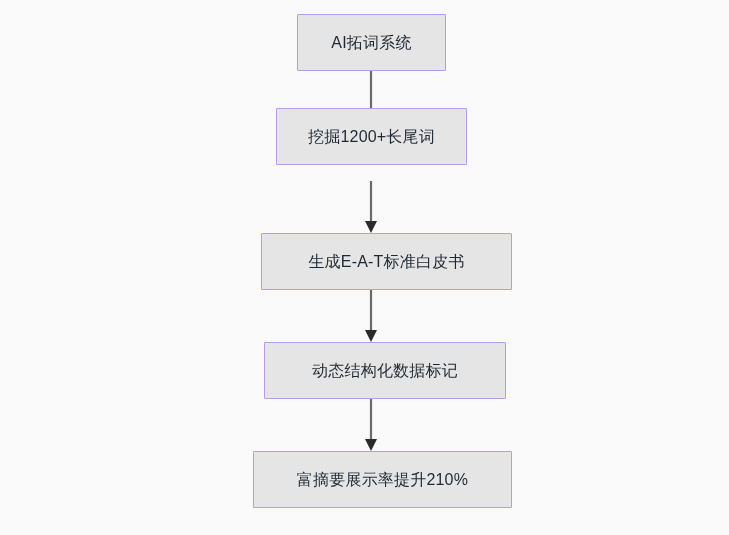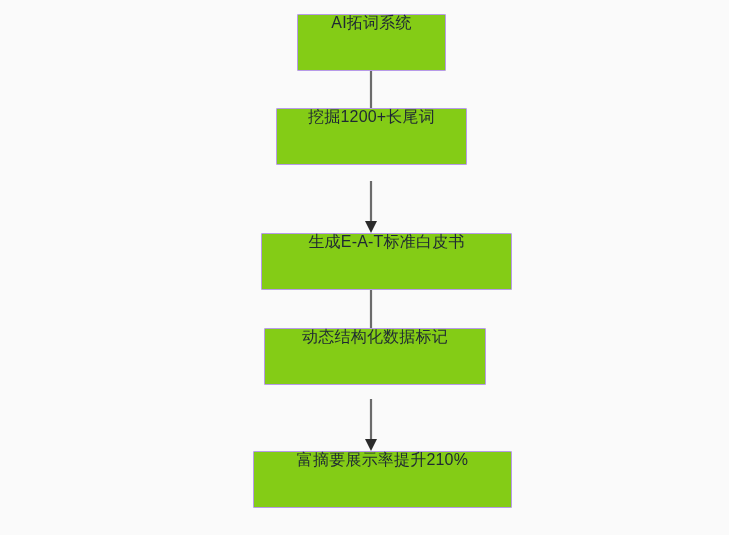--- a/index.html
+++ b/index.html
@@ -16,24 +16,25 @@
 
   #flowchart {
     position: relative;
     width: 729px;
     height: 535px;
   }
 
   .node {
     position: absolute;
     box-sizing: border-box;
-    background: #84cc16;
+    background: #e5e5e5;
     border: 1.3px solid #b79ae8;
     border-radius: 1px;
     display: flex;
+    align-items: center;
     justify-content: center;
     color: #1f2933;
     font-size: 16px;
     line-height: 1;
     letter-spacing: 0.2px;
     white-space: nowrap;
   }
 
   .edge-layer {
     position: absolute;
@@ -83,21 +84,21 @@
   </div>
 
   <div class="node" style="left:276px; top:108px; width:191px; height:57px;">
     <span>挖掘1200+长尾词</span>
   </div>
 
   <div class="node" style="left:261px; top:233px; width:251px; height:57px;">
     <span>生成E-A-T标准白皮书</span>
   </div>
 
-  <div class="node" style="left:264px; top:328px; width:222px; height:57px;">
+  <div class="node" style="left:264px; top:342px; width:242px; height:57px;">
     <span>动态结构化数据标记</span>
   </div>
 
   <div class="node" style="left:253px; top:451px; width:259px; height:57px;">
     <span>富摘要展示率提升210%</span>
   </div>
 
 </div>
 
 </body></html>

